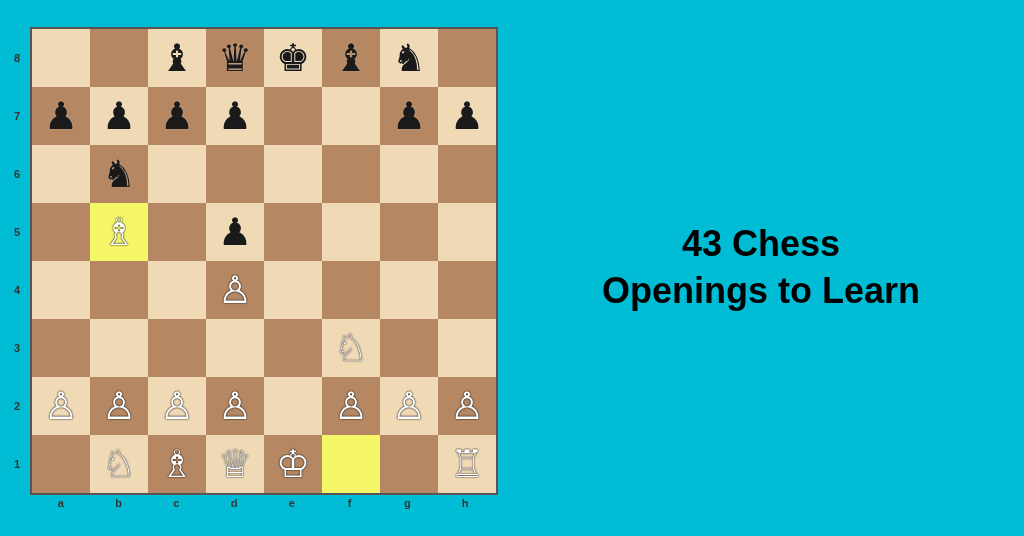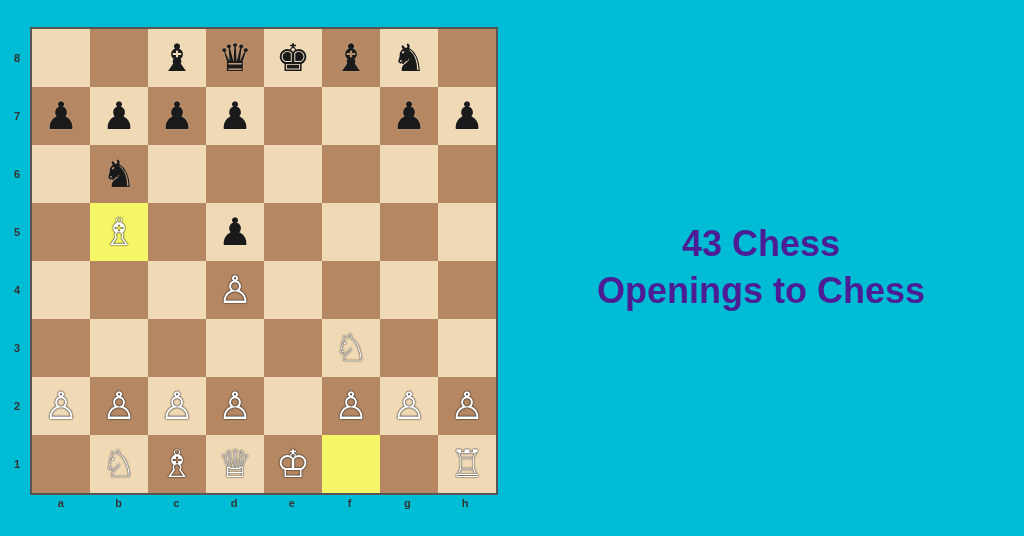--- a/index.html
+++ b/index.html
@@ -75,21 +75,21 @@
       flex: 1;
       display: flex;
       flex-direction: column;
       align-items: center;
       justify-content: center;
       padding: 20px;
     }
     #title-line1, #title-line2 {
       font-size: 36px;
       font-weight: bold;
-      color: #4c1d95;
+      color: #000000;
       text-align: center;
       line-height: 1.3;
     }
   </style>
 </head>
 <body>
 
 <div id="chess-area">
   <div id="board-wrapper">
     <div id="chess-board">
@@ -236,14 +236,14 @@
       <div class="file-label">e</div>
       <div class="file-label">f</div>
       <div class="file-label">g</div>
       <div class="file-label">h</div>
     </div>
   </div>
 </div>
 
 <div id="text-area">
   <div id="title-line1">43 Chess</div>
-  <div id="title-line2">Openings to Chess</div>
+  <div id="title-line2">Openings to Learn</div>
 </div>
 
 </body></html>

